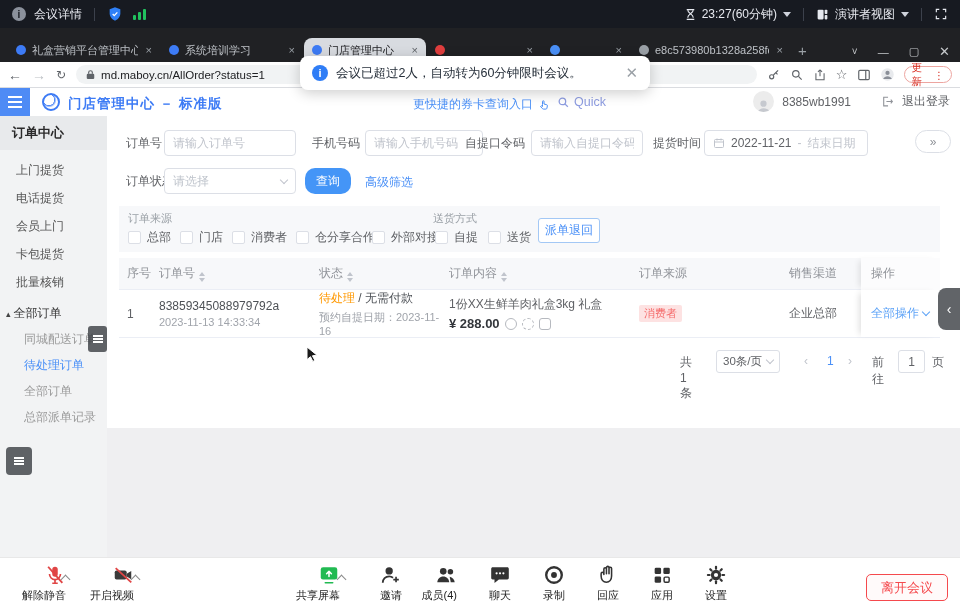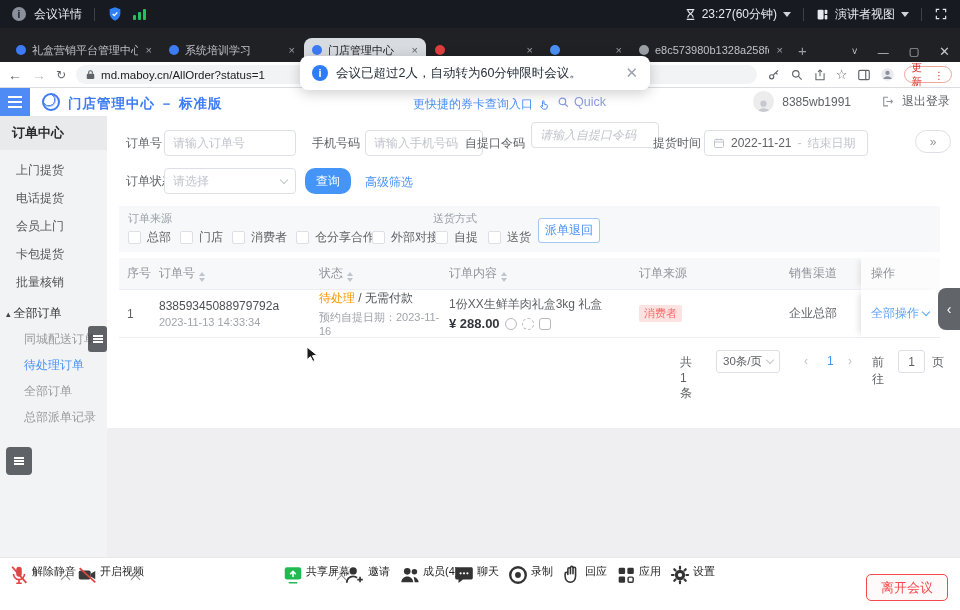--- a/index.html
+++ b/index.html
@@ -96,21 +96,21 @@
 .lines i{display:block;width:10px;height:1.5px;background:#fff;margin:1.5px 0}
 
 
 .banner{position:absolute;left:300px;top:56px;width:350px;height:34px;background:#fff;border-radius:8px;box-shadow:0 3px 14px rgba(0,0,0,.20);display:flex;align-items:center;padding:0 12px;gap:8px;z-index:60}
 .banner .bi{width:16px;height:16px;border-radius:50%;background:#2f7df6;color:#fff;font-size:11px;font-weight:bold;display:flex;align-items:center;justify-content:center;flex:0 0 auto}
 .banner .btxt{font-size:12.5px;color:#262f3a;white-space:nowrap}
 .banner .bx{margin-left:auto;color:#9aa0a6;font-size:15px}
 
 
 .botbar{left:0;top:557px;width:960px;height:53px;background:#fff;border-top:1px solid #e8e8e8;z-index:30}
-.ctrl{position:absolute;top:6px;width:58px;display:flex;flex-direction:row;align-items:flex-start;gap:2px}
+.ctrl{position:absolute;top:6px;width:58px;display:flex;flex-direction:column;align-items:flex-end;gap:2px}
 .ctrl .lbl{font-size:11px;color:#1f1f1f;white-space:nowrap}
 .ctrl svg{display:block}
 .caret-up{position:absolute;top:18px;width:7px;height:7px;border-left:1.5px solid #8a8a8a;border-top:1.5px solid #8a8a8a;transform:rotate(45deg)}
 .leave-btn{position:absolute;left:866px;top:16px;width:82px;height:27px;border:1px solid #f5494d;border-radius:5px;background:#fffafa;color:#f5494d;font-size:13px;display:flex;align-items:center;justify-content:center}
 
 
 .cursor{position:absolute;left:306px;top:346px;z-index:70}
 </style>
 </head>
 <body>
@@ -312,21 +312,21 @@
   </div>
 
   <div class="abs main">
     <div class="panel"></div>
 
     <span class="flabel" style="left:19px;top:14px">订单号</span>
     <input class="finput" style="left: 57px; top: 14px; width: 132px;" placeholder="请输入订单号">
     <span class="flabel" style="left:205px;top:14px">手机号码</span>
     <input class="finput" style="left: 258px; top: 14px; width: 118px;" placeholder="请输入手机号码">
     <span class="flabel" style="left:358px;top:14px">自提口令码</span>
-    <input class="finput" style="left: 424px; top: 6px; width: 128px; font-style: italic;" placeholder="请输入自提口令码">
+    <input class="finput" style="left: 424px; top: 14px; width: 112px;" placeholder="请输入自提口令码">
     <span class="flabel" style="left:546px;top:14px">提货时间</span>
     <div class="datebox" style="left:597px;top:14px;width:164px">
       <span style="display:flex">
           <svg width="12" height="12" viewBox="0 0 24 24" fill="none" stroke="#c0c4cc" stroke-width="2">
             <rect x="3" y="5" width="18" height="16" rx="2"></rect>
             <path d="M8 3v4M16 3v4M3 10h18"></path>
           </svg>
         </span>
       <span style="color:#606266">2022-11-21</span>
       <span style="color:#c0c4cc">-</span>

